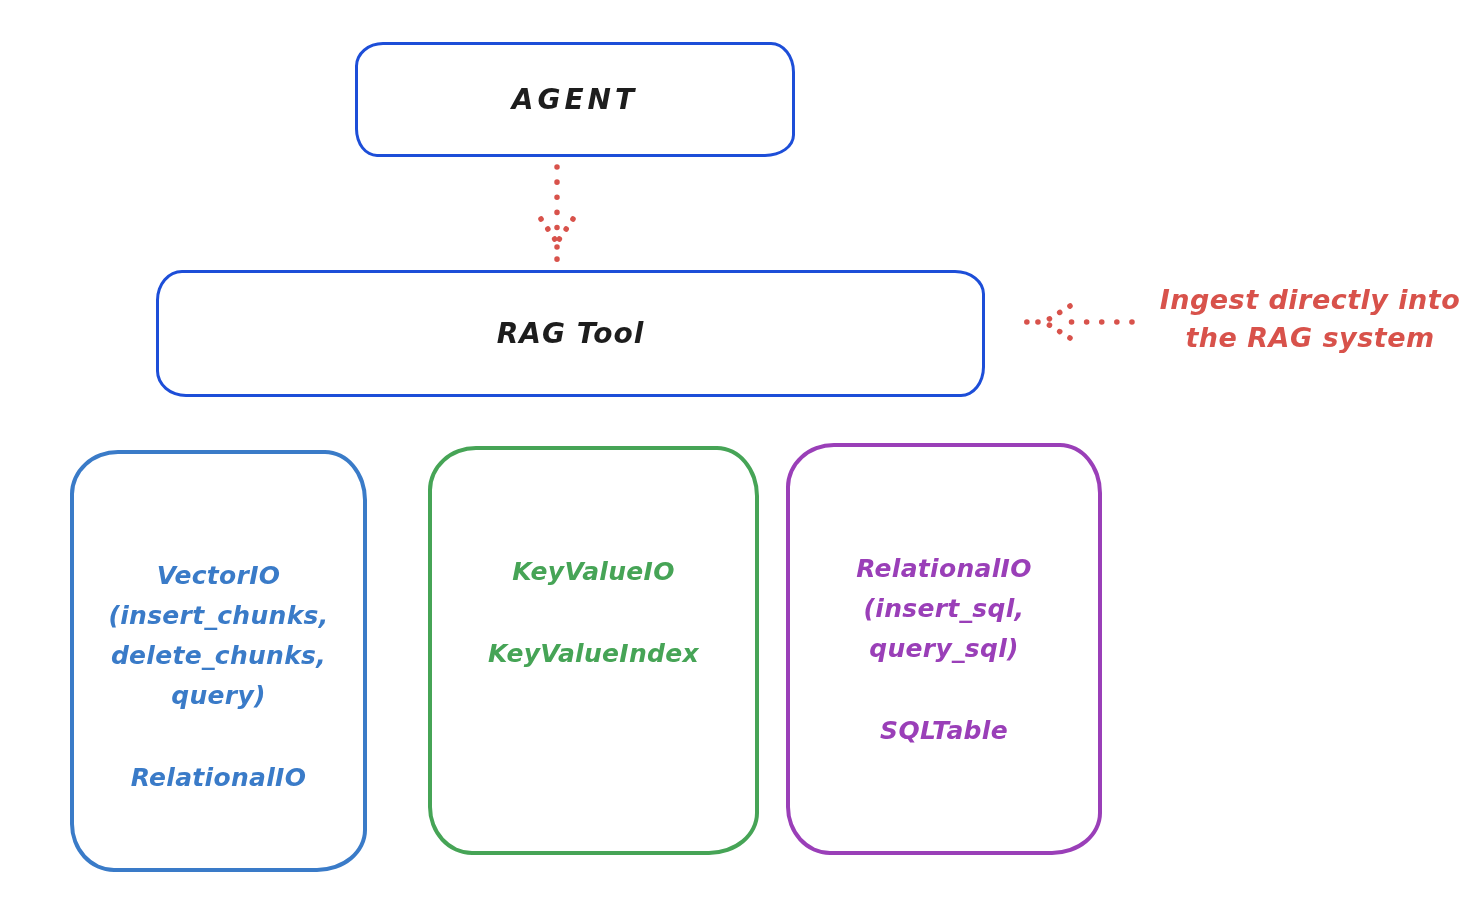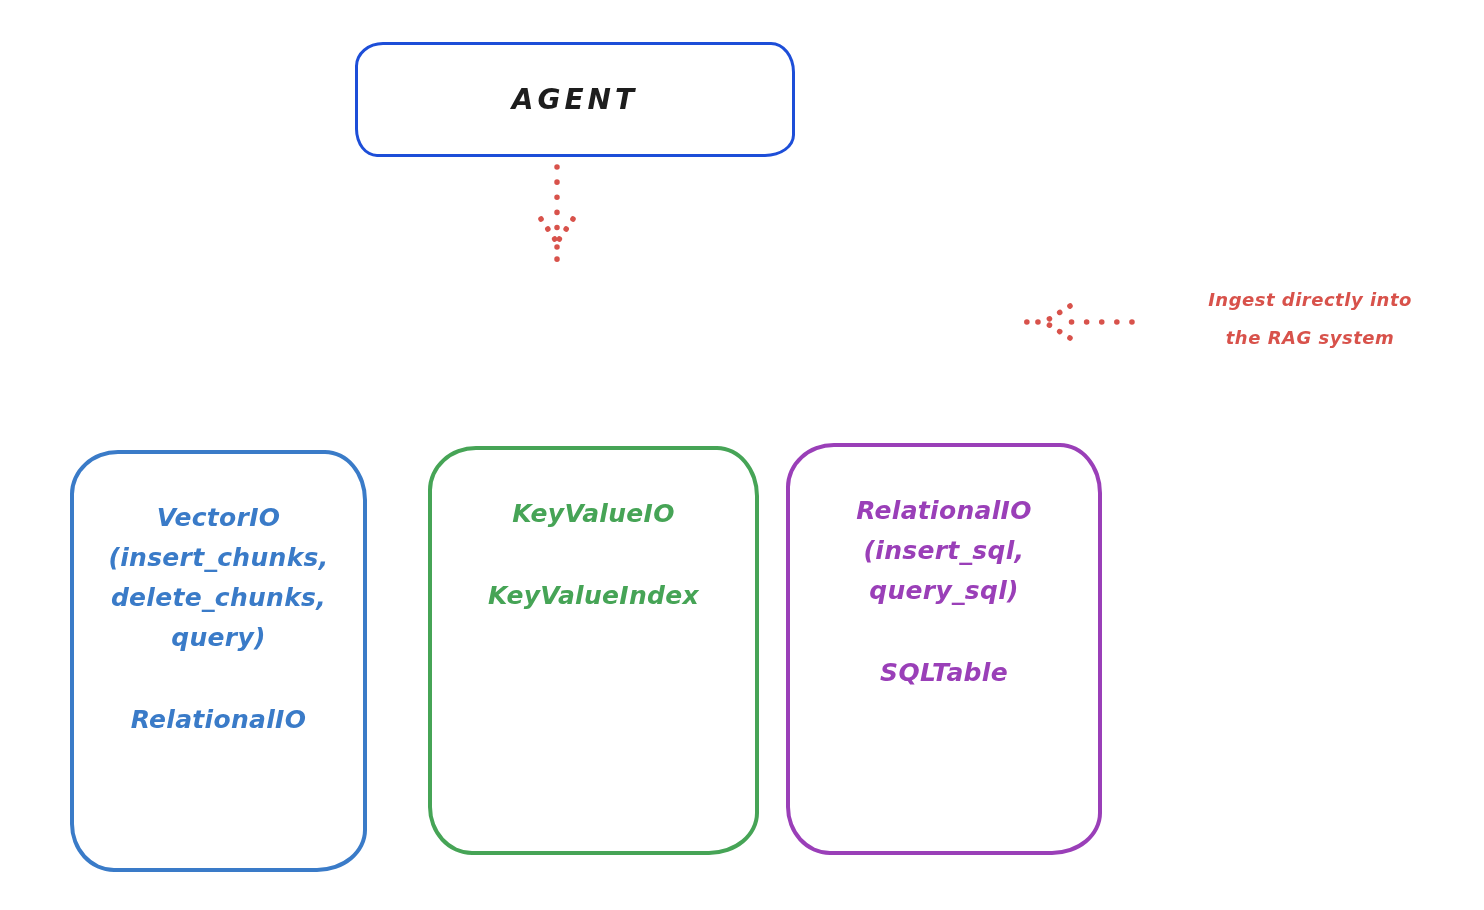--- a/index.html
+++ b/index.html
@@ -51,21 +51,21 @@
   .arrow-down-svg { left: 531px; top: 161px; }
   .arrow-left-svg { left: 1014px; top: 297px; }
 
   
   .annotation {
     position: absolute;
     left: 1138px; top: 281px;
     width: 344px;
     text-align: center;
     color: #d8524b;
-    font-size: 18px;
+    font-size: 27px;
     font-weight: 700;
     font-style: italic;
     line-height: 38px;
     white-space: pre-line;
     letter-spacing: 0.5px;
   }
 
   
   .io-box {
     position: absolute;
@@ -73,21 +73,21 @@
     border-width: 4px;
     border-style: solid;
     border-radius: 48px 42px 50px 44px / 44px 50px 42px 48px;
     text-align: center;
     font-size: 25px;
     font-weight: 600;
     font-style: italic;
     line-height: 40px;
     letter-spacing: 0.3px;
   }
-  .io-box .io-inner { padding-top: 44px; }
+  .io-box .io-inner { padding-top: 102px; }
   .io-title   { display: block; }
   .io-methods { display: block; white-space: pre-line; }
   .io-index   { display: block; margin-top: 42px; }
 
   .io-vector {
     left: 70px; top: 450px;
     width: 297px; height: 422px;
     border-color: #3a7bc8;
     color: #3a7bc8;
   }
@@ -115,20 +115,23 @@
 
   <svg class="arrow-svg arrow-down-svg" width="52" height="105" viewBox="0 0 52 105">
     <g stroke="#d8524b" stroke-width="5.5" stroke-linecap="round" fill="none">
       <line x1="26" y1="6" x2="26" y2="72" stroke-dasharray="0.1 15"></line>
       <line x1="10" y1="58" x2="25" y2="80" stroke-dasharray="0.1 12"></line>
       <line x1="42" y1="58" x2="27" y2="80" stroke-dasharray="0.1 12"></line>
       <line x1="26" y1="86" x2="26" y2="99" stroke-dasharray="0.1 12"></line>
     </g>
   </svg>
 
+  <div class="node-box rag-box">
+    <span class="node-label">RAG Tool</span>
+  </div>
 
   <svg class="arrow-svg arrow-left-svg" width="125" height="48" viewBox="0 0 125 48">
     <g stroke="#d8524b" stroke-width="5.5" stroke-linecap="round" fill="none">
       <line x1="118" y1="25" x2="44" y2="25" stroke-dasharray="0.1 15"></line>
       <line x1="56" y1="9" x2="32" y2="24" stroke-dasharray="0.1 12"></line>
       <line x1="56" y1="41" x2="32" y2="26" stroke-dasharray="0.1 12"></line>
       <line x1="24" y1="25" x2="12" y2="25" stroke-dasharray="0.1 11"></line>
     </g>
   </svg>
 

